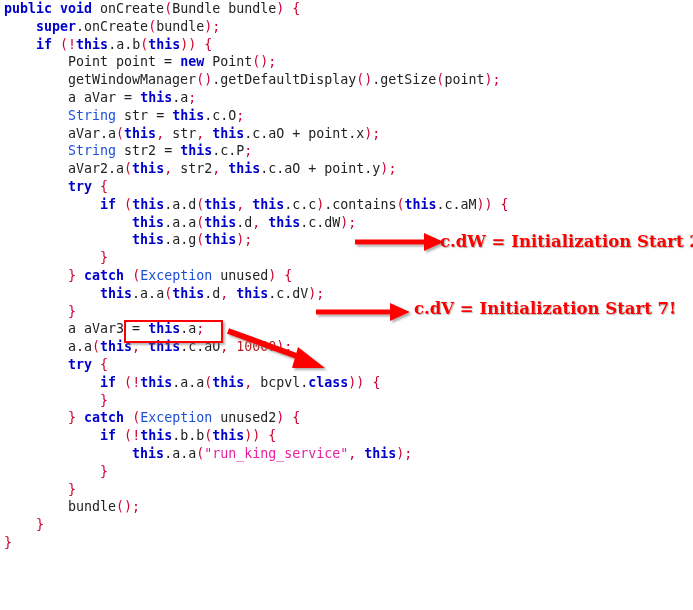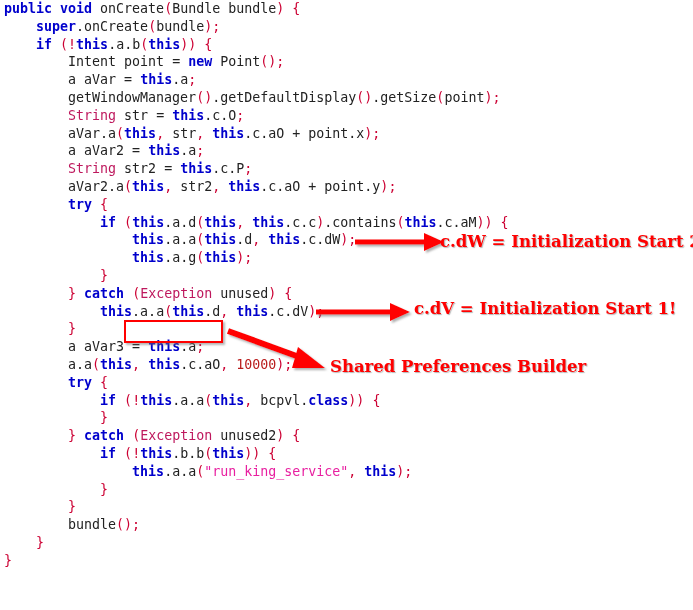--- a/index.html
+++ b/index.html
@@ -29,21 +29,21 @@
     line-height: 17.8px;
     font-family: "DejaVu Sans Mono", monospace;
     font-size: 13.3px;
     white-space: pre;
     color: #222222;
     padding-left: 4px;
   }
 
   
   .kw   { color: #0000CC; font-weight: bold; }
-  .typ  { color: #be185d; }
+  .typ  { color: #1d4ed8; }
   .pun  { color: #CC0033; }
   .str  { color: #E81FA0; }
   .num  { color: #b91c1c; }
   .pln  { color: #222222; }
 
   
   #overlay {
     position: absolute;
     left: 0;
     top: 0;
@@ -79,26 +79,25 @@
   }
   svg.arrow-svg { position: absolute; left: 0; top: 0; overflow: visible; }
 </style>
 </head>
 <body>
 
 <div id="code-root">
     <div class="code-line"><span class="kw">public </span><span class="kw">void </span><span class="pln">onCreate</span><span class="pun">(</span><span class="pln">Bundle bundle</span><span class="pun">)</span><span class="pln"> </span><span class="pun">{</span></div>
     <div class="code-line"><span class="pln">    </span><span class="kw">super</span><span class="pln">.onCreate</span><span class="pun">(</span><span class="pln">bundle</span><span class="pun">)</span><span class="pun">;</span></div>
     <div class="code-line"><span class="pln">    </span><span class="kw">if</span><span class="pln"> </span><span class="pun">(</span><span class="pun">!</span><span class="kw">this</span><span class="pln">.a.b</span><span class="pun">(</span><span class="kw">this</span><span class="pun">)</span><span class="pun">)</span><span class="pln"> </span><span class="pun">{</span></div>
-    <div class="code-line"><span class="pln">        Intent point </span><span class="pln">=</span><span class="pln"> </span><span class="kw">new</span><span class="pln"> Point</span><span class="pun">(</span><span class="pun">)</span><span class="pun">;</span></div>
+    <div class="code-line"><span class="pln">        Point point </span><span class="pln">=</span><span class="pln"> </span><span class="kw">new</span><span class="pln"> Point</span><span class="pun">(</span><span class="pun">)</span><span class="pun">;</span></div>
+    <div class="code-line"><span class="pln">        getWindowManager</span><span class="pun">(</span><span class="pun">)</span><span class="pln">.getDefaultDisplay</span><span class="pun">(</span><span class="pun">)</span><span class="pln">.getSize</span><span class="pun">(</span><span class="pln">point</span><span class="pun">)</span><span class="pun">;</span></div>
     <div class="code-line"><span class="pln">        a aVar </span><span class="pln">=</span><span class="pln"> </span><span class="kw">this</span><span class="pln">.a</span><span class="pun">;</span></div>
-    <div class="code-line"><span class="pln">        getWindowManager</span><span class="pun">(</span><span class="pun">)</span><span class="pln">.getDefaultDisplay</span><span class="pun">(</span><span class="pun">)</span><span class="pln">.getSize</span><span class="pun">(</span><span class="pln">point</span><span class="pun">)</span><span class="pun">;</span></div>
     <div class="code-line"><span class="pln">        </span><span class="typ">String</span><span class="pln"> str </span><span class="pln">=</span><span class="pln"> </span><span class="kw">this</span><span class="pln">.c.O</span><span class="pun">;</span></div>
     <div class="code-line"><span class="pln">        aVar.a</span><span class="pun">(</span><span class="kw">this</span><span class="pun">,</span><span class="pln"> str</span><span class="pun">,</span><span class="pln"> </span><span class="kw">this</span><span class="pln">.c.aO </span><span class="pln">+</span><span class="pln"> point.x</span><span class="pun">)</span><span class="pun">;</span></div>
-    <div class="code-line"><span class="pln">        a aVar2 </span><span class="pln">=</span><span class="pln"> </span><span class="kw">this</span><span class="pln">.a</span><span class="pun">;</span></div>
     <div class="code-line"><span class="pln">        </span><span class="typ">String</span><span class="pln"> str2 </span><span class="pln">=</span><span class="pln"> </span><span class="kw">this</span><span class="pln">.c.P</span><span class="pun">;</span></div>
     <div class="code-line"><span class="pln">        aVar2.a</span><span class="pun">(</span><span class="kw">this</span><span class="pun">,</span><span class="pln"> str2</span><span class="pun">,</span><span class="pln"> </span><span class="kw">this</span><span class="pln">.c.aO </span><span class="pln">+</span><span class="pln"> point.y</span><span class="pun">)</span><span class="pun">;</span></div>
     <div class="code-line"><span class="pln">        </span><span class="kw">try</span><span class="pln"> </span><span class="pun">{</span></div>
     <div class="code-line"><span class="pln">            </span><span class="kw">if</span><span class="pln"> </span><span class="pun">(</span><span class="kw">this</span><span class="pln">.a.d</span><span class="pun">(</span><span class="kw">this</span><span class="pun">,</span><span class="pln"> </span><span class="kw">this</span><span class="pln">.c.c</span><span class="pun">)</span><span class="pln">.contains</span><span class="pun">(</span><span class="kw">this</span><span class="pln">.c.aM</span><span class="pun">)</span><span class="pun">)</span><span class="pln"> </span><span class="pun">{</span></div>
     <div class="code-line"><span class="pln">                </span><span class="kw">this</span><span class="pln">.a.a</span><span class="pun">(</span><span class="kw">this</span><span class="pln">.d</span><span class="pun">,</span><span class="pln"> </span><span class="kw">this</span><span class="pln">.c.dW</span><span class="pun">)</span><span class="pun">;</span></div>
     <div class="code-line"><span class="pln">                </span><span class="kw">this</span><span class="pln">.a.g</span><span class="pun">(</span><span class="kw">this</span><span class="pun">)</span><span class="pun">;</span></div>
     <div class="code-line"><span class="pln">            </span><span class="pun">}</span></div>
     <div class="code-line"><span class="pln">        </span><span class="pun">}</span><span class="pln"> </span><span class="kw">catch</span><span class="pln"> </span><span class="pun">(</span><span class="typ">Exception</span><span class="pln"> unused</span><span class="pun">)</span><span class="pln"> </span><span class="pun">{</span></div>
     <div class="code-line"><span class="pln">            </span><span class="kw">this</span><span class="pln">.a.a</span><span class="pun">(</span><span class="kw">this</span><span class="pln">.d</span><span class="pun">,</span><span class="pln"> </span><span class="kw">this</span><span class="pln">.c.dV</span><span class="pun">)</span><span class="pun">;</span></div>
     <div class="code-line"><span class="pln">        </span><span class="pun">}</span></div>
@@ -139,16 +138,15 @@
     </g>
 
     <g filter="url(#ashadow)">
       <line x1="228" y1="331" x2="302" y2="358" stroke="#FF0000" stroke-width="6"></line>
       <polygon points="298,347 325,368 292,368" fill="#FF0000"></polygon>
     </g>
   </svg>
 
   <div class="anno-text" id="anno-1">c.dW = Initialization Start 2!</div>
 
-  <div class="anno-text" id="anno-2">c.dV = Initialization Start 1!</div>
+  <div class="anno-text" id="anno-2">c.dV = Initialization Start 7!</div>
 
-  <div class="anno-text" id="anno-3">Shared Preferences Builder</div>
 </div>
 
 </body></html>

